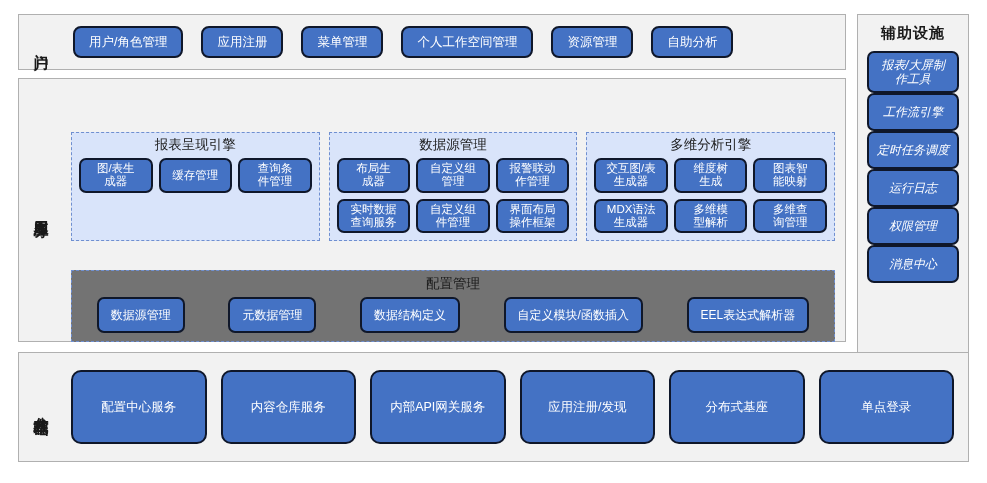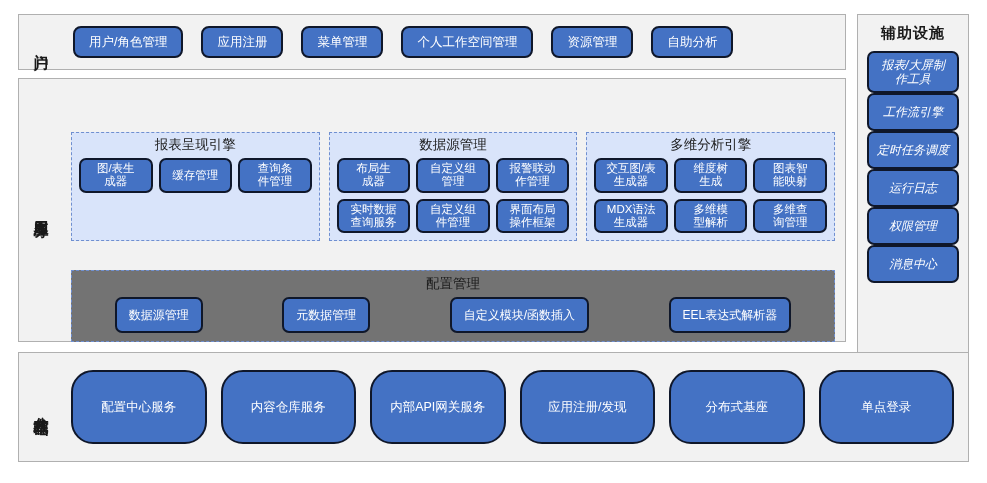--- a/index.html
+++ b/index.html
@@ -220,21 +220,21 @@
     top: 10px;
     bottom: 10px;
     display: flex;
     align-items: center;
     justify-content: space-between;
     gap: 14px;
   }
   #base-chips .chip {
     flex: 1 1 0;
     height: 74px;
-    border-radius: 22px;
+    border-radius: 10px;
     font-size: 12.5px;
   }
 </style>
 </head>
 <body>
 
 <div id="canvas">
 
   <div class="panel" id="portal-panel">
     <div class="row-label">门户</div>
@@ -313,20 +313,21 @@
 询管理</div>
           </div>
         </div>
       </div>
 
       <div id="config-band">
         <div id="config-title">配置管理</div>
         <div id="config-chips">
           <div class="chip">数据源管理</div>
           <div class="chip">元数据管理</div>
+          <div class="chip">数据结构定义</div>
           <div class="chip">自定义模块/函数插入</div>
           <div class="chip">EEL表达式解析器</div>
         </div>
       </div>
 
     </div>
   </div>
 
   <div class="panel" id="base-panel">
     <div class="row-label">分布式基础</div>

